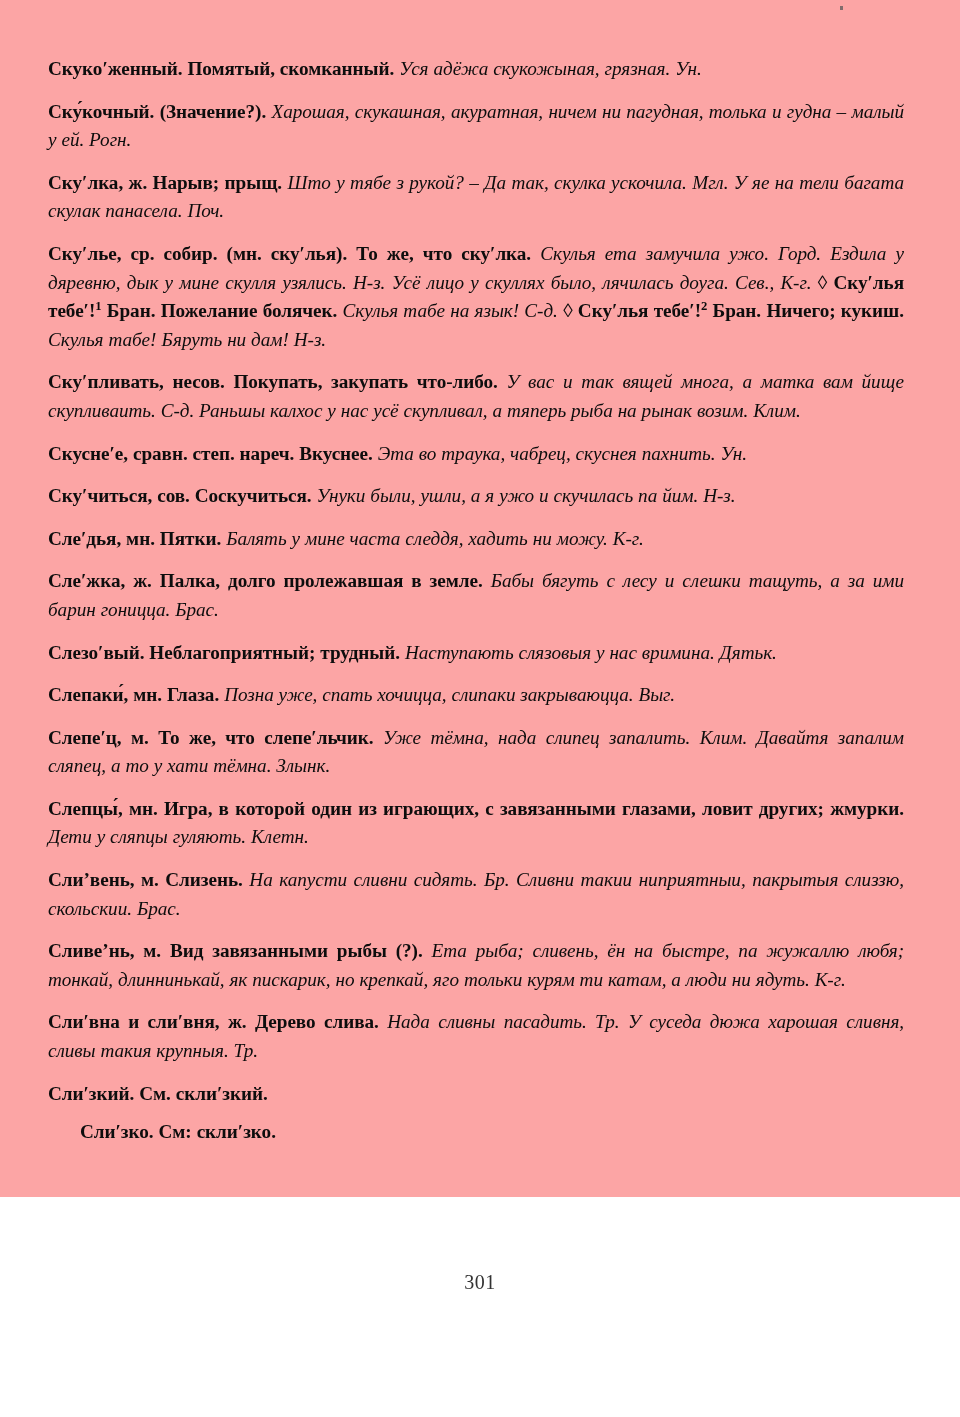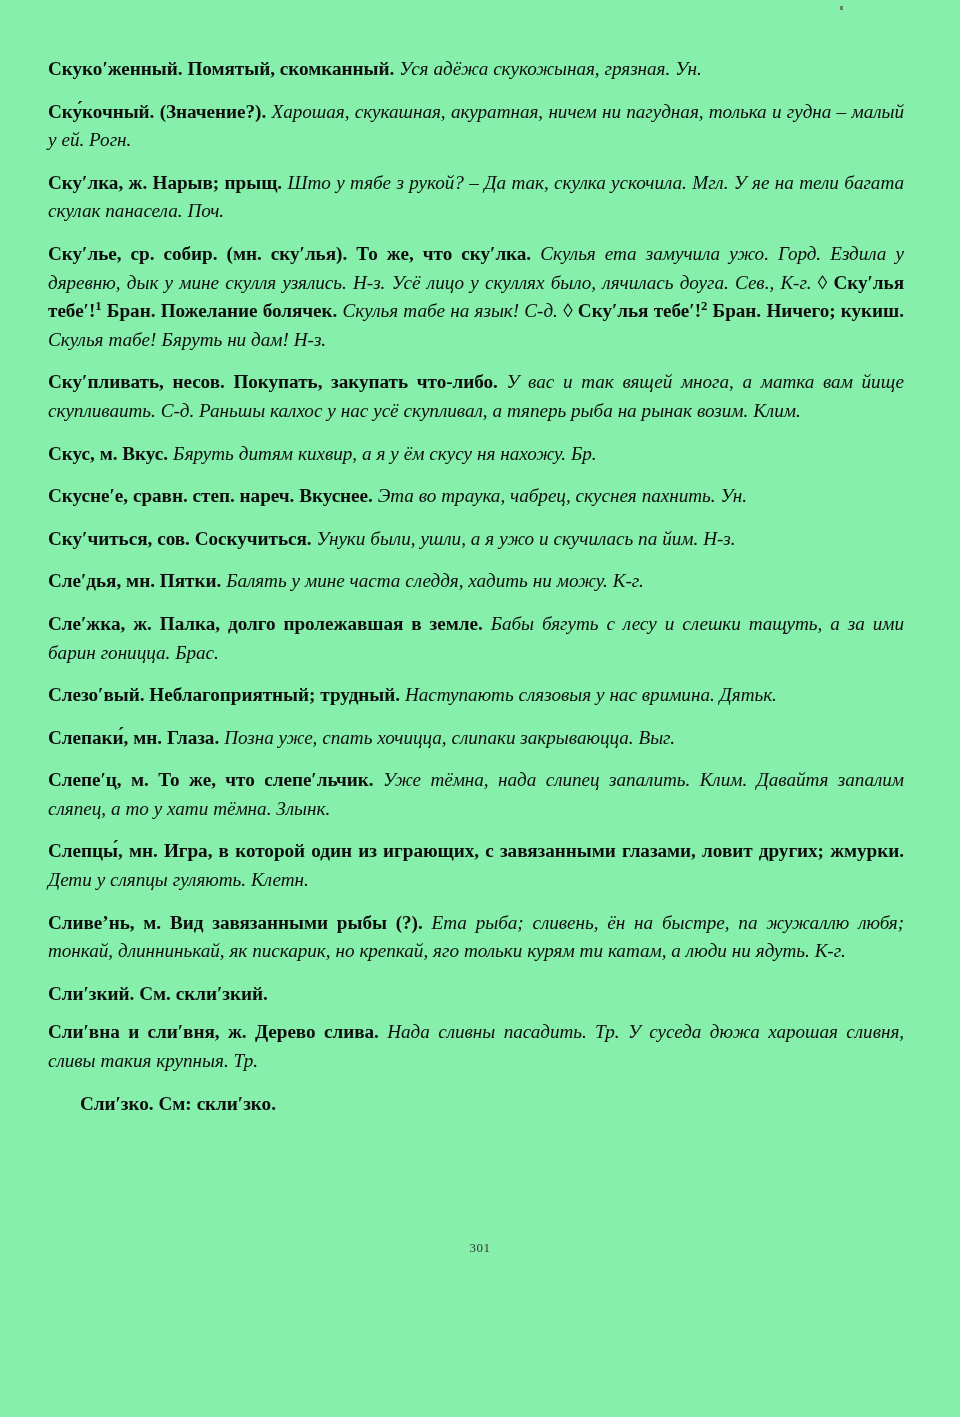--- a/index.html
+++ b/index.html
@@ -14,22 +14,22 @@
     position: relative;
     font-family: "Liberation Serif", "DejaVu Serif", serif;
     color: #0d0d0d;
     overflow: hidden;
   }
 
   #page {
     position: absolute;
     left: 0; top: 0;
     width: 960px;
-    height: 1417px;
-    background: #86efac;
+    height: 1197px;
+    background: #fca5a5;
   }
 
   #text-column {
     position: absolute;
     left: 48px;
     top: 55px;
     width: 856px;
   }
 
   .entry {
@@ -64,24 +64,24 @@
   }
   
   .loz {
     font-weight: normal;
     font-style: normal;
   }
 
   #page-number {
     position: absolute;
     left: 0;
-    top: 1240px;
+    top: 1271px;
     width: 960px;
     text-align: center;
-    font-size: 13px;
+    font-size: 20px;
     font-family: "Liberation Serif", "DejaVu Serif", serif;
     color: #333333;
     letter-spacing: 0.5px;
   }
 
   
   #scan-speck {
     position: absolute;
     left: 840px;
     top: 6px;
@@ -124,24 +124,20 @@
       <span class="loz">◊</span>
       <span class="hw">Ску′лья тебе′!</span><span class="sup">2</span><span class="hw"> Бран. Ничего; кукиш.</span>
       <span class="cit">Скулья табе! Бяруть ни дам! Н-з.</span>
     </p>
 
     <p class="entry">
       <span class="hw">Ску′пливать, несов. Покупать, закупать что-либо.</span>
       <span class="cit">У вас и так вящей многа, а матка вам йище скупливаить. С-д.  Раньшы калхос у нас усё скупливал, а тяперь рыба на рынак возим. Клим.</span>
     </p>
 
-    <p class="entry">
-      <span class="hw">Скус, м. Вкус.</span>
-      <span class="cit">Бяруть дитям кихвир, а я у ём скусу ня нахожу. Бр.</span>
-    </p>
 
     <p class="entry">
       <span class="hw">Скусне′е, сравн. степ. нареч. Вкуснее.</span>
       <span class="cit">Эта во траука, чабрец, скуснея пахнить. Ун.</span>
     </p>
 
 
     <p class="entry">
       <span class="hw">Ску′читься, сов. Соскучиться.</span>
       <span class="cit">Унуки были, ушли, а я ужо и скучилась па йим. Н-з.</span>
@@ -171,36 +167,40 @@
     <p class="entry">
       <span class="hw">Слепе′ц, м. То же, что слепе′льчик.</span>
       <span class="cit">Уже тёмна, нада слипец запалить. Клим.  Давайтя запалим сляпец, а то у хати тёмна. Злынк.</span>
     </p>
 
     <p class="entry">
       <span class="hw">Слепцы́, мн. Игра, в которой один из играющих, с завязанными глазами, ловит дру­гих; жмурки.</span>
       <span class="cit">Дети у сляпцы гуляють. Клетн.</span>
     </p>
 
+    <p class="entry">
+      <span class="hw">Сли’вень, м. Слизень.</span>
+      <span class="cit">На капусти сливни сидять. Бр. Сливни такии ниприятныи, па­крытыя слиззю, скольскии. Брас.</span>
+    </p>
 
     <p class="entry">
       <span class="hw">Сливе’нь, м. Вид завязанными рыбы (?).</span>
       <span class="cit">Ета рыба; сливень, ён на быстре, па жужал­лю любя; тонкай, длиннинькай, як пискарик, но крепкай, яго тольки курям ти катам, а люди ни ядуть. К-г.</span>
+    </p>
+
+    <p class="entry">
+      <span class="hw">Сли′вна и сли′вня, ж. Дерево слива.</span>
+      <span class="cit">Нада сливны пасадить. Тр. У суседа дюжа харо­шая сливня, сливы такия крупныя. Тр.</span>
     </p>
 
     <p class="entry tight">
       <span class="hw">Сли′зкий. См. скли′зкий.</span>
       <span class="cit"></span>
     </p>
 
-    <p class="entry">
-      <span class="hw">Сли′вна и сли′вня, ж. Дерево слива.</span>
-      <span class="cit">Нада сливны пасадить. Тр. У суседа дюжа харо­шая сливня, сливы такия крупныя. Тр.</span>
-    </p>
-
     <p class="entry tight">
       <span class="hw">Сли′зко. См: скли′зко.</span>
       <span class="cit"></span>
     </p>
 
   </div>
 
   <div id="page-number">301</div>
 
 </div>

